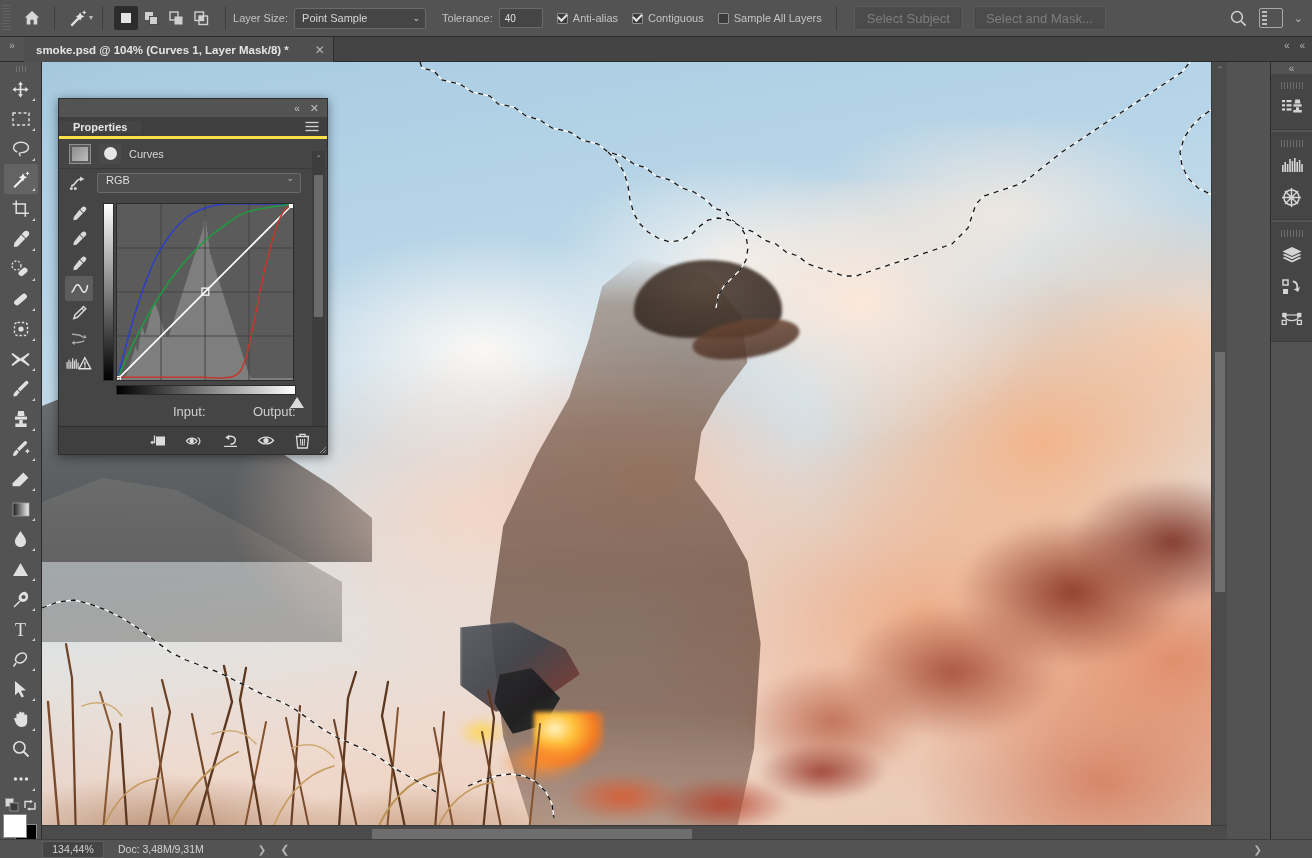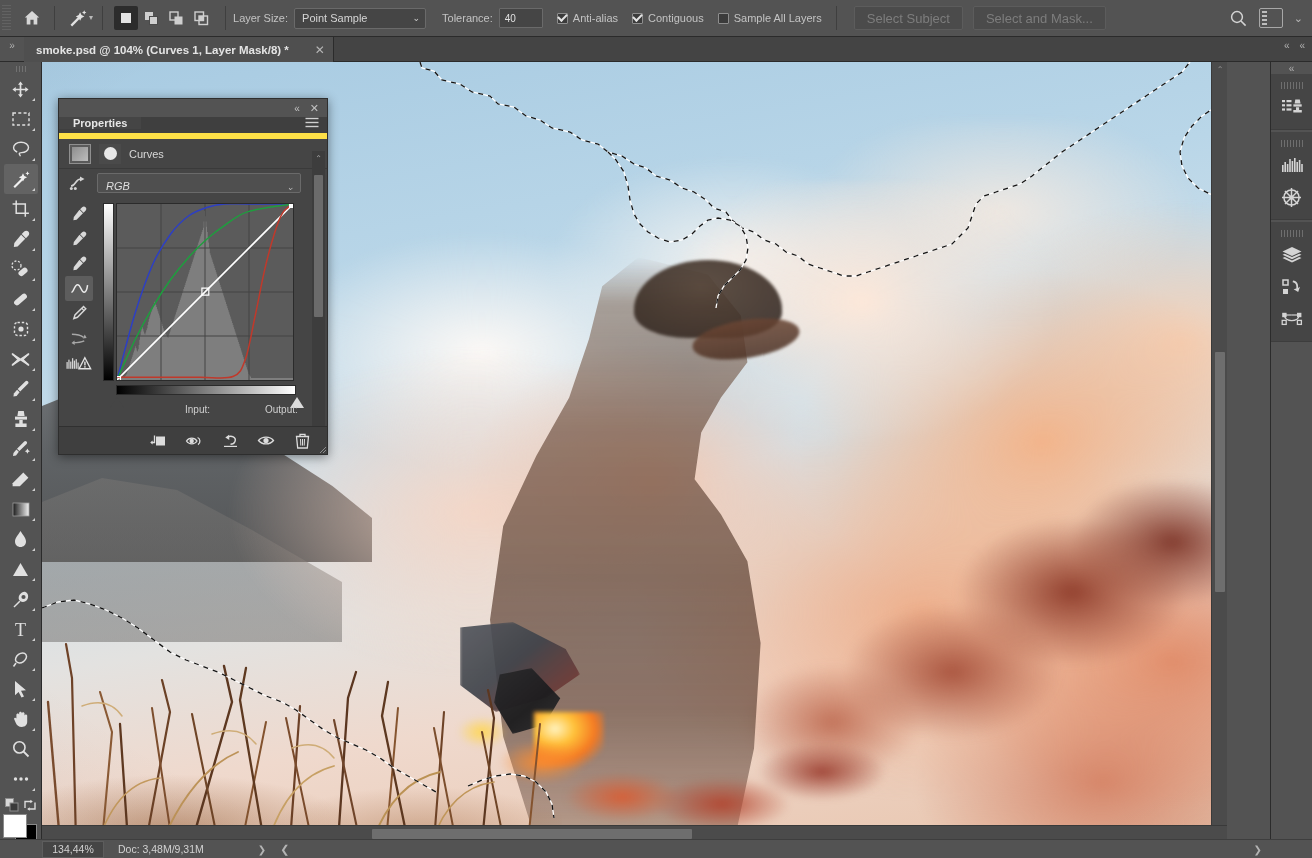--- a/index.html
+++ b/index.html
@@ -279,22 +279,22 @@
   #properties{
     position:absolute;left:58px;top:98px;width:270px;height:357px;
     background:#454545;border:1px solid #2e2e2e;
     box-shadow:0 2px 10px rgba(0,0,0,.45);
   }
   #prop-titlebar{
     height:18px;background:#535353;display:flex;align-items:center;justify-content:flex-end;
     gap:10px;padding-right:8px;color:#c0c0c0;font-size:10px;
   }
   #prop-tabs{
-    height:22px;background:#3f3f3f;display:flex;align-items:flex-start;
-    border-bottom:6px solid #fde047;
+    height:22px;background:#3f3f3f;display:flex;align-items:center;
+    border-bottom:3px solid #fde047;
   }
   #prop-tab{
     background:#454545;display:flex;align-items:center;padding:0 14px;
     color:#e6e6e6;font-size:11px;font-weight:bold;
   }
   #prop-burger{margin-left:auto;display:flex;align-items:center;padding-right:8px;}
   #prop-head{
     height:30px;display:flex;align-items:center;gap:8px;padding:0 10px;
     border-bottom:1px solid #3a3a3a;
   }
@@ -306,22 +306,22 @@
       linear-gradient(135deg,#8d8d8d,#bdbdbd);}
   .mask-thumb{width:22px;height:20px;background:#4a4a4a;display:flex;align-items:center;justify-content:center;}
   .mask-thumb i{display:block;width:13px;height:13px;border-radius:50%;background:#e7e7e7;}
   #prop-title{color:#d8d8d8;font-size:11px;}
   #prop-channel-row{
     height:28px;display:flex;align-items:center;gap:8px;padding:0 10px 0 8px;
   }
   #preset-icon{width:22px;height:20px;display:flex;align-items:center;justify-content:center;}
   #channel-select{
     flex:1;height:20px;background:#4f4f4f;border:1px solid #6a6a6a;border-radius:2px;
-    display:flex;align-items:flex-end;justify-content:space-between;padding:0 6px 0 8px;
-    color:#dedede;font-size:11px;margin-right:16px;font-style:italic;
+    display:flex;align-items:flex-start;justify-content:space-between;padding:0 6px 0 8px;
+    color:#dedede;font-size:11px;margin-right:16px;
   }
   #curve-area{position:relative;height:208px;}
   #eyedrop-col{
     position:absolute;left:0;top:0;width:40px;height:208px;
     display:flex;flex-direction:column;align-items:center;gap:0;padding-top:4px;
   }
   .ed{width:28px;height:25px;display:flex;align-items:center;justify-content:center;border-radius:2px;}
   .ed.active{background:#5d5d5d;}
   #graph-outer{position:absolute;left:44px;top:6px;width:198px;height:194px;display:flex;}
   #vgrad{width:11px;height:178px;background:linear-gradient(to top,#000000,#ffffff);border:1px solid #2b2b2b;}
@@ -330,22 +330,22 @@
   .gslider{position:absolute;top:200px;width:0;height:0;border-left:7px solid transparent;border-right:7px solid transparent;border-bottom:11px solid #dcdcdc;}
   .gslider.hollow{border-bottom-color:transparent;}
   .gslider.hollow:after{content:"";position:absolute;left:-7px;top:0;width:0;height:0;
     border-left:7px solid transparent;border-right:7px solid transparent;border-bottom:11px solid #454545;}
   #prop-scroll{
     position:absolute;right:2px;top:52px;width:13px;height:294px;background:#3d3d3d;
   }
   #prop-scroll .arrow{height:14px;display:flex;align-items:center;justify-content:center;color:#a8a8a8;font-size:8px;}
   #prop-scroll .thumb{position:absolute;left:2px;top:24px;width:9px;height:142px;background:#6b6b6b;border-radius:1px;}
   #io-row{
-    position:absolute;left:16px;bottom:34px;width:100%;height:16px;
-    display:flex;color:#cfcfcf;font-size:10px;overflow:hidden;margin-top:39px;
+    position:absolute;left:4px;bottom:34px;width:100%;height:16px;
+    display:flex;color:#cfcfcf;font-size:13px;overflow:hidden;margin-top:39px;
   }
   #io-row span{position:absolute;}
   #prop-footer{
     position:absolute;left:0;bottom:0;width:100%;height:28px;background:#3f3f3f;
     border-top:1px solid #303030;display:flex;align-items:center;justify-content:flex-end;
     gap:18px;padding-right:16px;
   }
   .fbtn{width:18px;height:18px;display:flex;align-items:center;justify-content:center;}
   #prop-resize{position:absolute;right:0;bottom:0;width:10px;height:10px;}
 </style>

